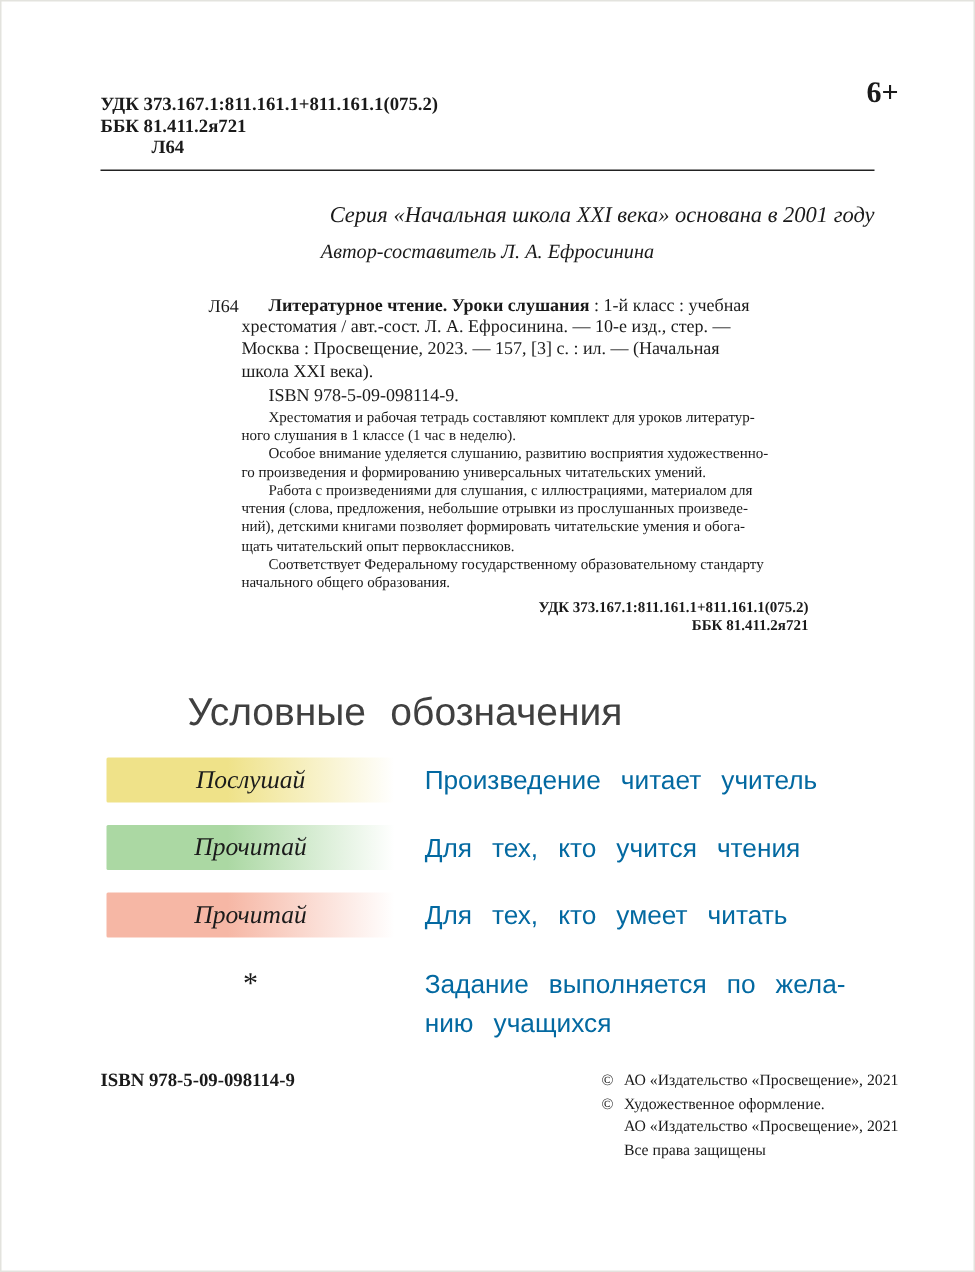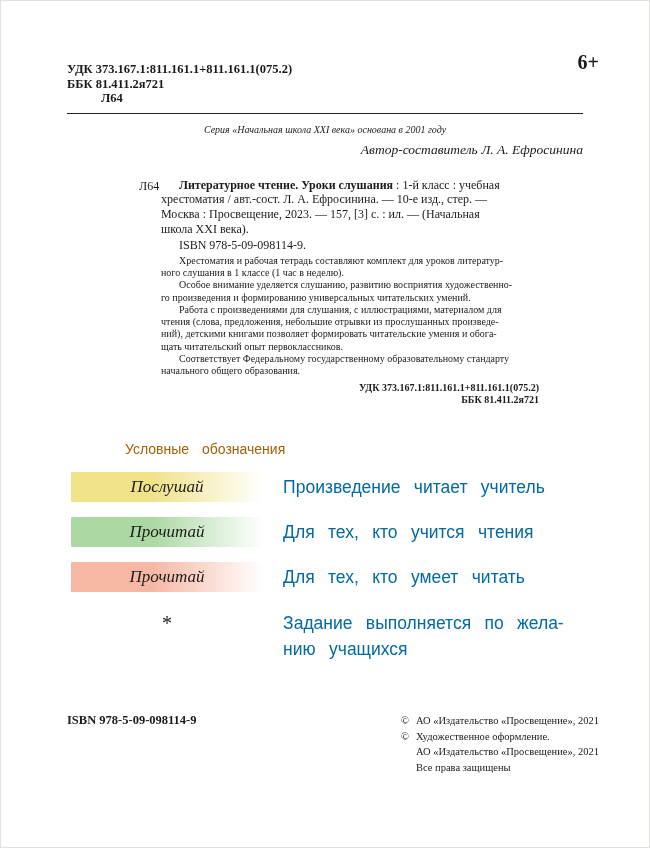--- a/index.html
+++ b/index.html
@@ -19,38 +19,38 @@
   
   .head-codes { font-size: 12.5px; font-weight: bold; line-height: 14.5px; }
   .head-codes .code-l64 { margin-left: 34px; }
   .age-badge {
     position: absolute; top: 50px; right: 50px;
     font-size: 20px; font-weight: bold;
   }
   .rule { border: 0; border-top: 1.2px solid #222; margin: 7px 0 0 0; }
 
   
-  .series-line { text-align: center; font-style: italic; font-size: 10px; margin-top: 10px; }
-  .author-line { text-align: right; font-style: italic; font-size: 13.5px; margin-top: 7px; }
+  .series-line { text-align: right; font-style: italic; font-size: 15px; margin-top: 22px; }
+  .author-line { text-align: center; font-style: italic; font-size: 13.5px; margin-top: 7px; }
 
   
   .biblio { position: relative; margin: 20px 44px 0 72px; }
   .biblio-code { position: absolute; left: 0; top: 1px; font-size: 12px; }
   .biblio-body { padding-left: 22px; }
   .biblio-main { font-size: 12px; line-height: 14.8px; text-indent: 18px; margin: 0; }
   .biblio-main b { font-weight: bold; }
   .biblio-isbn { font-size: 12px; font-weight: normal; margin: 1px 0 2px 0; text-indent: 18px; }
   .biblio-ann { font-size: 10px; line-height: 12.3px; text-indent: 18px; margin: 0; }
   .biblio-udk { text-align: right; font-size: 10px; font-weight: bold; line-height: 12.5px; margin-top: 4px; }
 
   
   .legend-title {
     margin: 34px 0 0 58px;
     font-family: "Liberation Sans", "DejaVu Sans", sans-serif;
-    font-size: 14px; word-spacing: 9px; color: #a16207;
+    font-size: 26px; word-spacing: 9px; color: #404040;
   }
   .legend-row { display: flex; align-items: center; margin: 15px 0 0 4px; }
   .legend-row.star-row { align-items: flex-start; margin-top: 18px; }
   .bar {
     width: 196px; height: 30px;
     display: flex; align-items: center; justify-content: center;
     border-radius: 1px;
   }
   .bar-label { font-style: italic; font-size: 17px; color: #1b1b1b; }
   .star-cell { width: 196px; text-align: center; font-size: 20px; line-height: 26px; }

